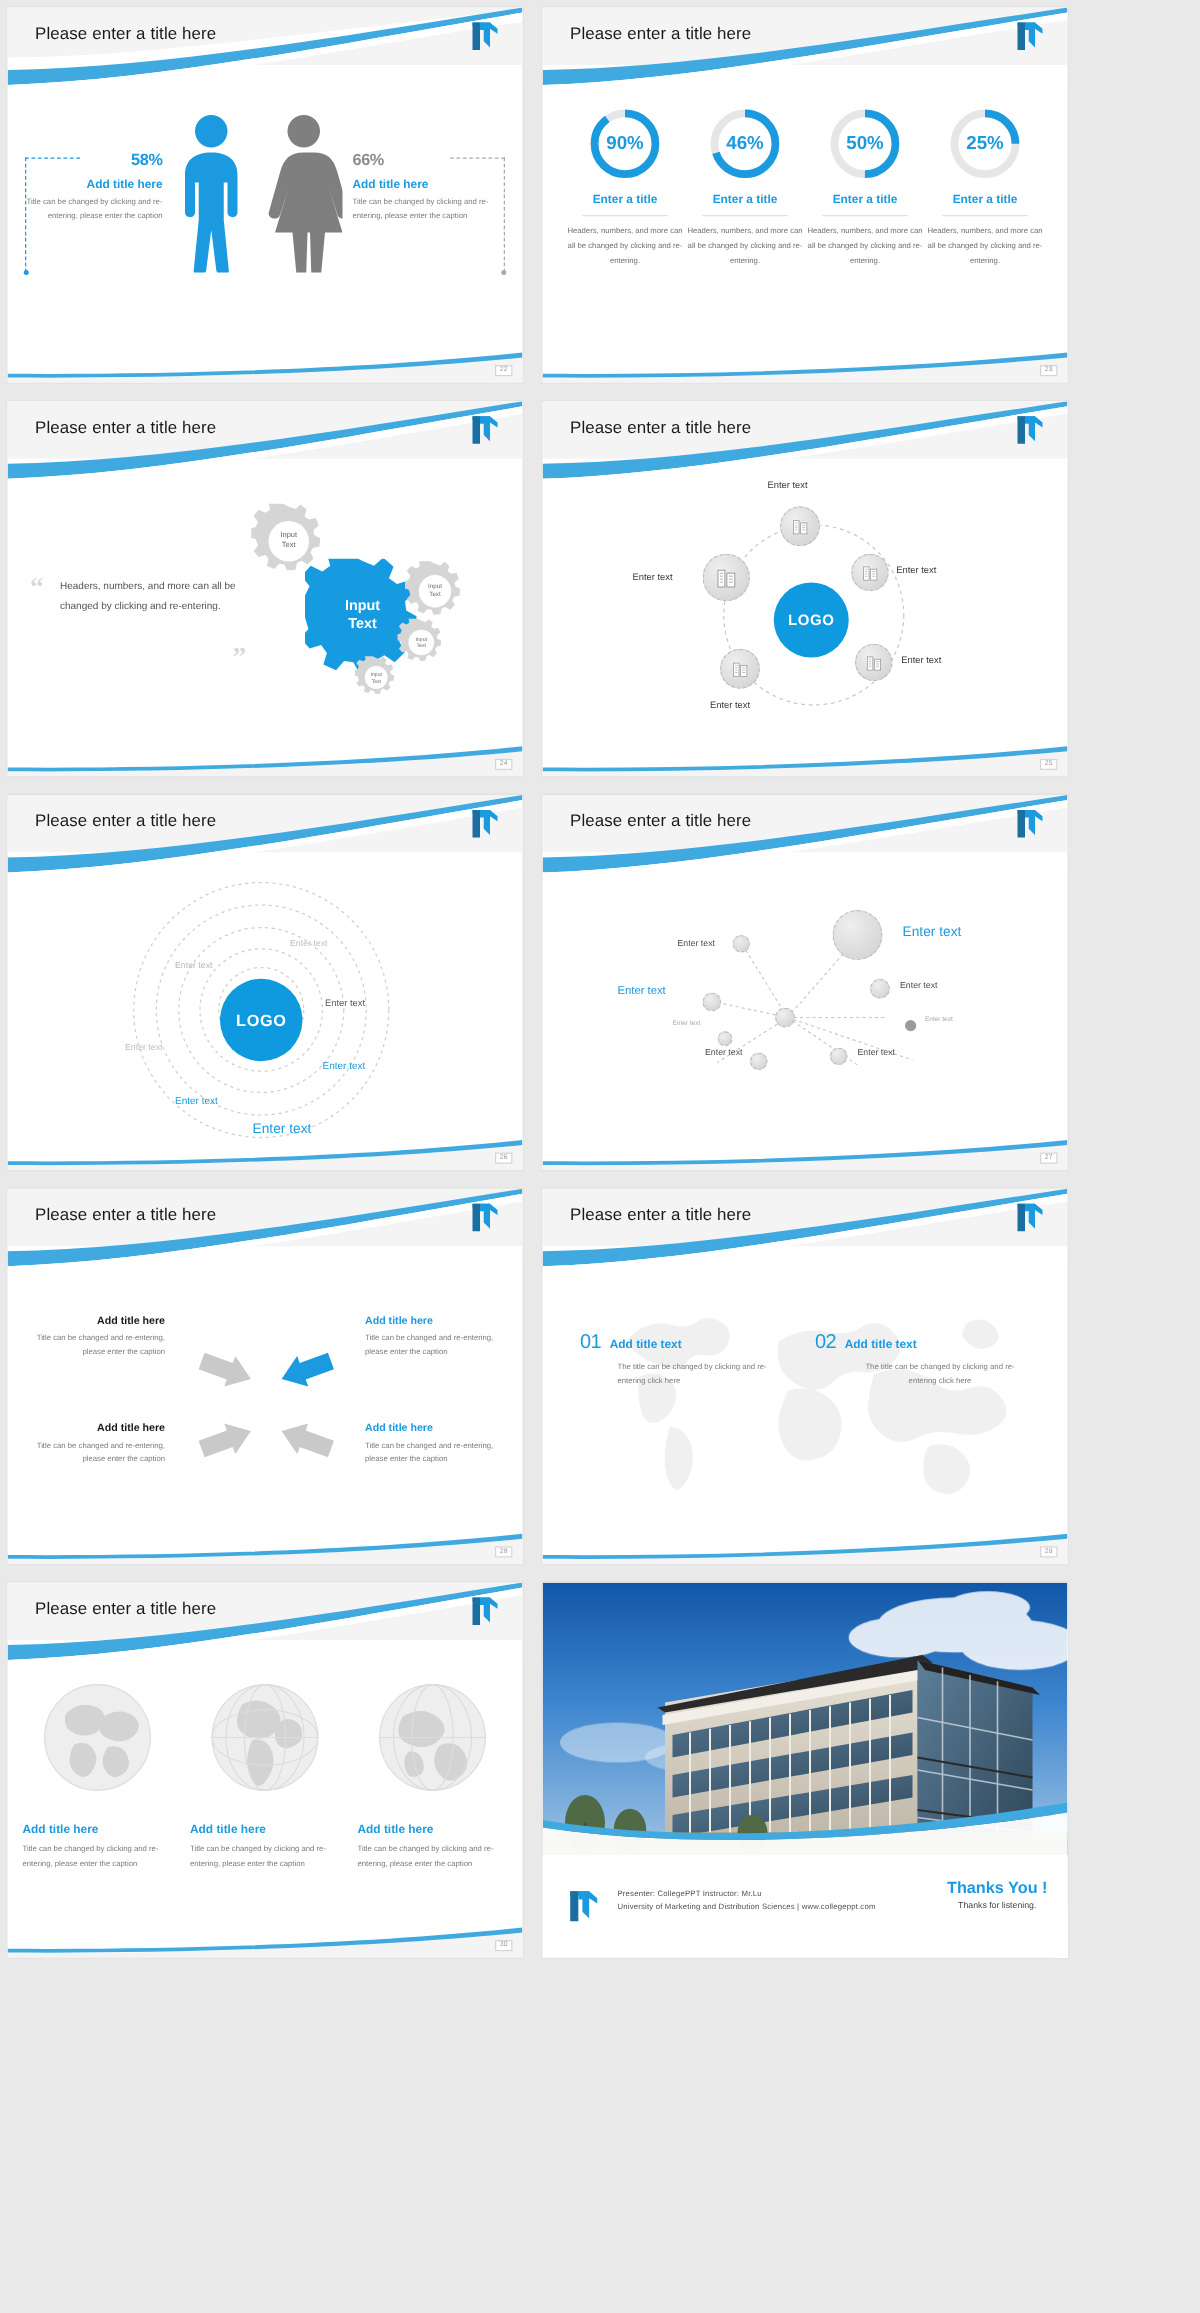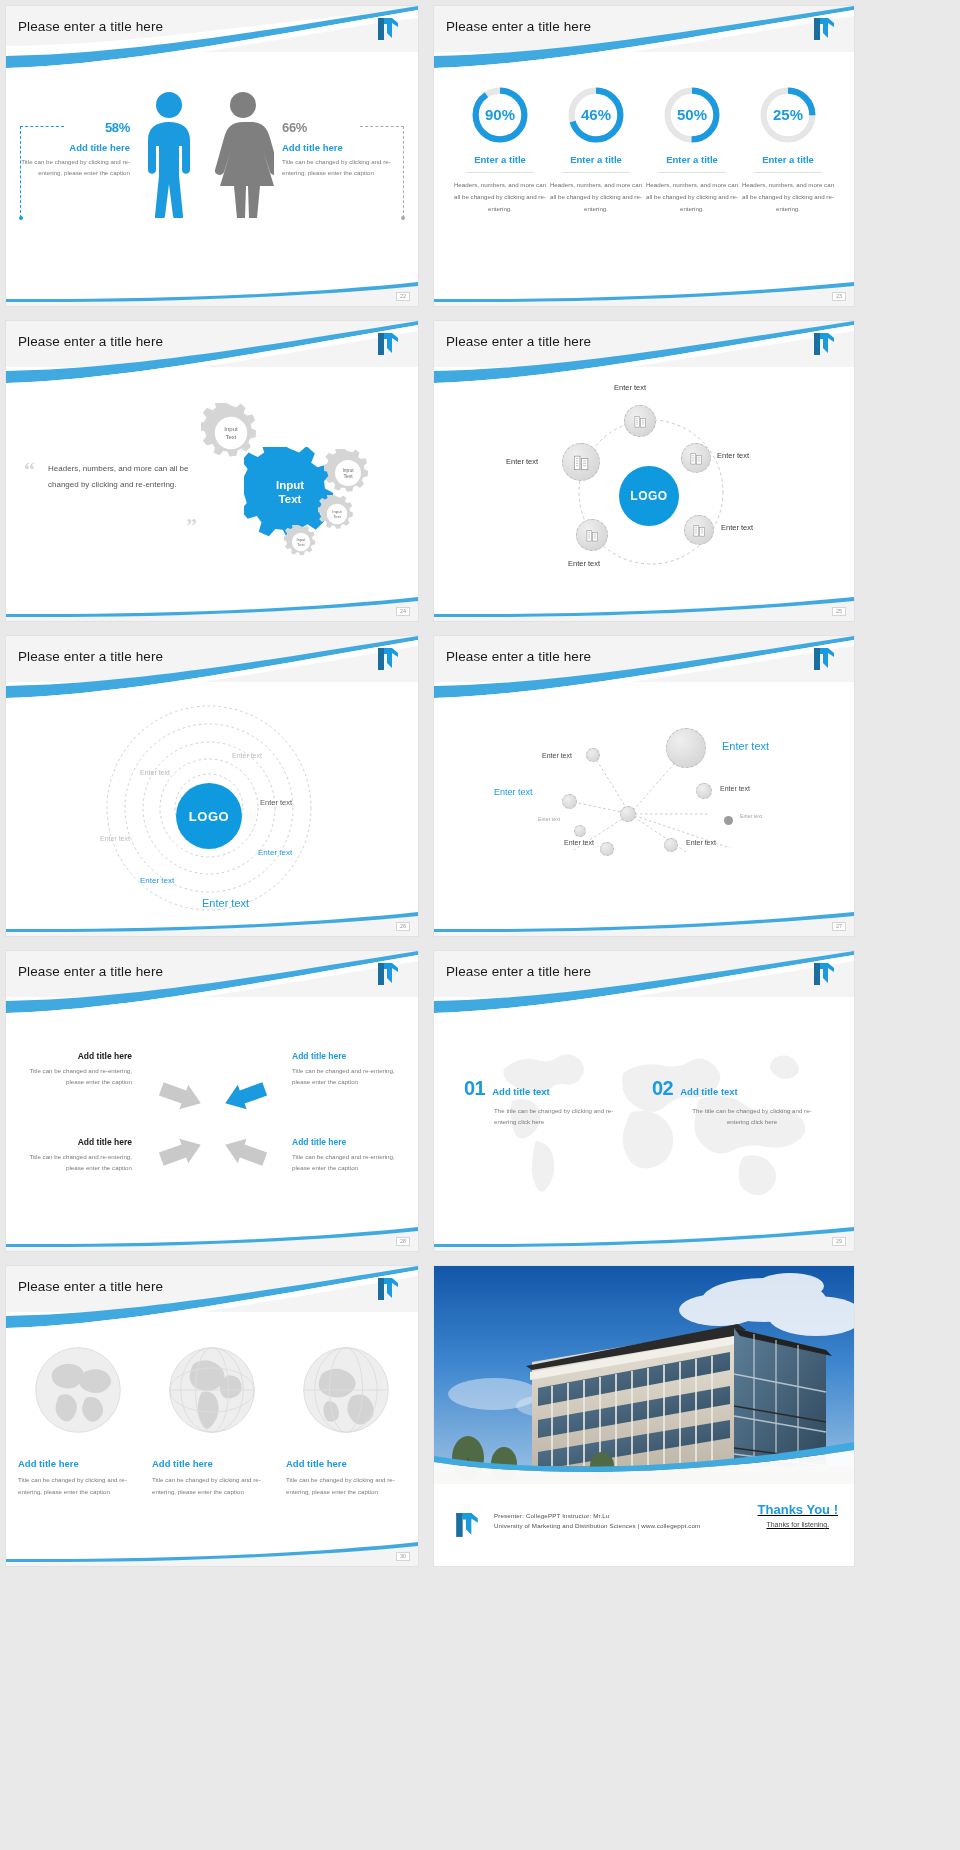--- a/index.html
+++ b/index.html
@@ -29,21 +29,21 @@
   
   .hdr {
     position:absolute; top:0; left:0; right:0; height:46px;
     background:#f4f4f4;
   }
   .hdr-curve {
     position:absolute; top:0; left:0; width:100%; height:62px;
     overflow:hidden; pointer-events:none;
   }
   .slide-title {
-    position:absolute; left:12px; top:13px;
+    position:absolute; left:22px; top:13px;
     font-size:13.5px; color:#1a1a1a; font-weight:400;
     letter-spacing:.1px; white-space:nowrap;
   }
   .logo-r {
     position:absolute; right:18px; top:10px;
     width:24px; height:26px;
   }
   .pagenum {
     position:absolute; right:8px; bottom:5px;
     font-size:5.5px; color:#9a9a9a;
@@ -102,21 +102,21 @@
     border:1px dashed #bdbdbd;
     display:flex; align-items:center; justify-content:center;
   }
 
   
   .s28-t  { font-size:8.5px; font-weight:700; margin-bottom:4px; }
   .s28-p  { font-size:6.2px; color:#7b7b7b; line-height:1.8; }
   .s28-q  { position:absolute; width:118px; }
 
   
-  .s29-num { font-size:20px; font-weight:700; color:#1b9ae0; letter-spacing:-.5px;margin-top:12px; }
+  .s29-num { font-size:16px; font-weight:400; color:#1b9ae0; letter-spacing:-.5px; }
   .s29-t   { font-size:9.5px; font-weight:700; color:#1b9ae0; }
   .s29-p   { font-size:6.2px; color:#7b7b7b; line-height:1.85; margin-top:5px; }
 
   
   .s30-t { font-size:9.5px; font-weight:700; color:#1b9ae0; }
   .s30-p { font-size:6.2px; color:#7b7b7b; line-height:1.9; margin-top:5px; }
 
   
   .photo { position:absolute; top:0; left:0; width:100%; height:218px; overflow:hidden; }
   .last-footer { position:absolute; left:0; right:0; bottom:0; top:218px; background:#fff; }
@@ -814,20 +814,20 @@
     <div class="last-footer">
       <svg style="position:absolute;left:20px;top:26px;" width="26" height="30" viewBox="0 0 24 26">
         <path d="M2 2 h14 l6 5 v4 l-6 -4 v15 l-5 -5 v-12 h-9 z" fill="#1b9ae0"></path>
         <path d="M2 2 h6 v22 h-6 z" fill="#1a6fa0"></path>
         <path d="M8 2 h8 v6 h-8 z" fill="#1b9ae0"></path>
       </svg>
       <div style="position:absolute;left:60px;top:28px;">
         <div class="credit1">Presenter: CollegePPT    Instructor: Mr.Lu</div>
         <div class="credit2">University of Marketing and Distribution Sciences  |  www.collegeppt.com</div>
       </div>
-      <div style="position:absolute;right:16px;top:18px;text-align:center;text-decoration:underline;">
+      <div style="position:absolute;right:16px;top:18px;text-align:center;">
         <div class="thanks">Thanks You !</div>
         <div class="thanks-sub">Thanks for listening.</div>
       </div>
     </div>
   </div>
 
 </div>
 
 </body></html>

